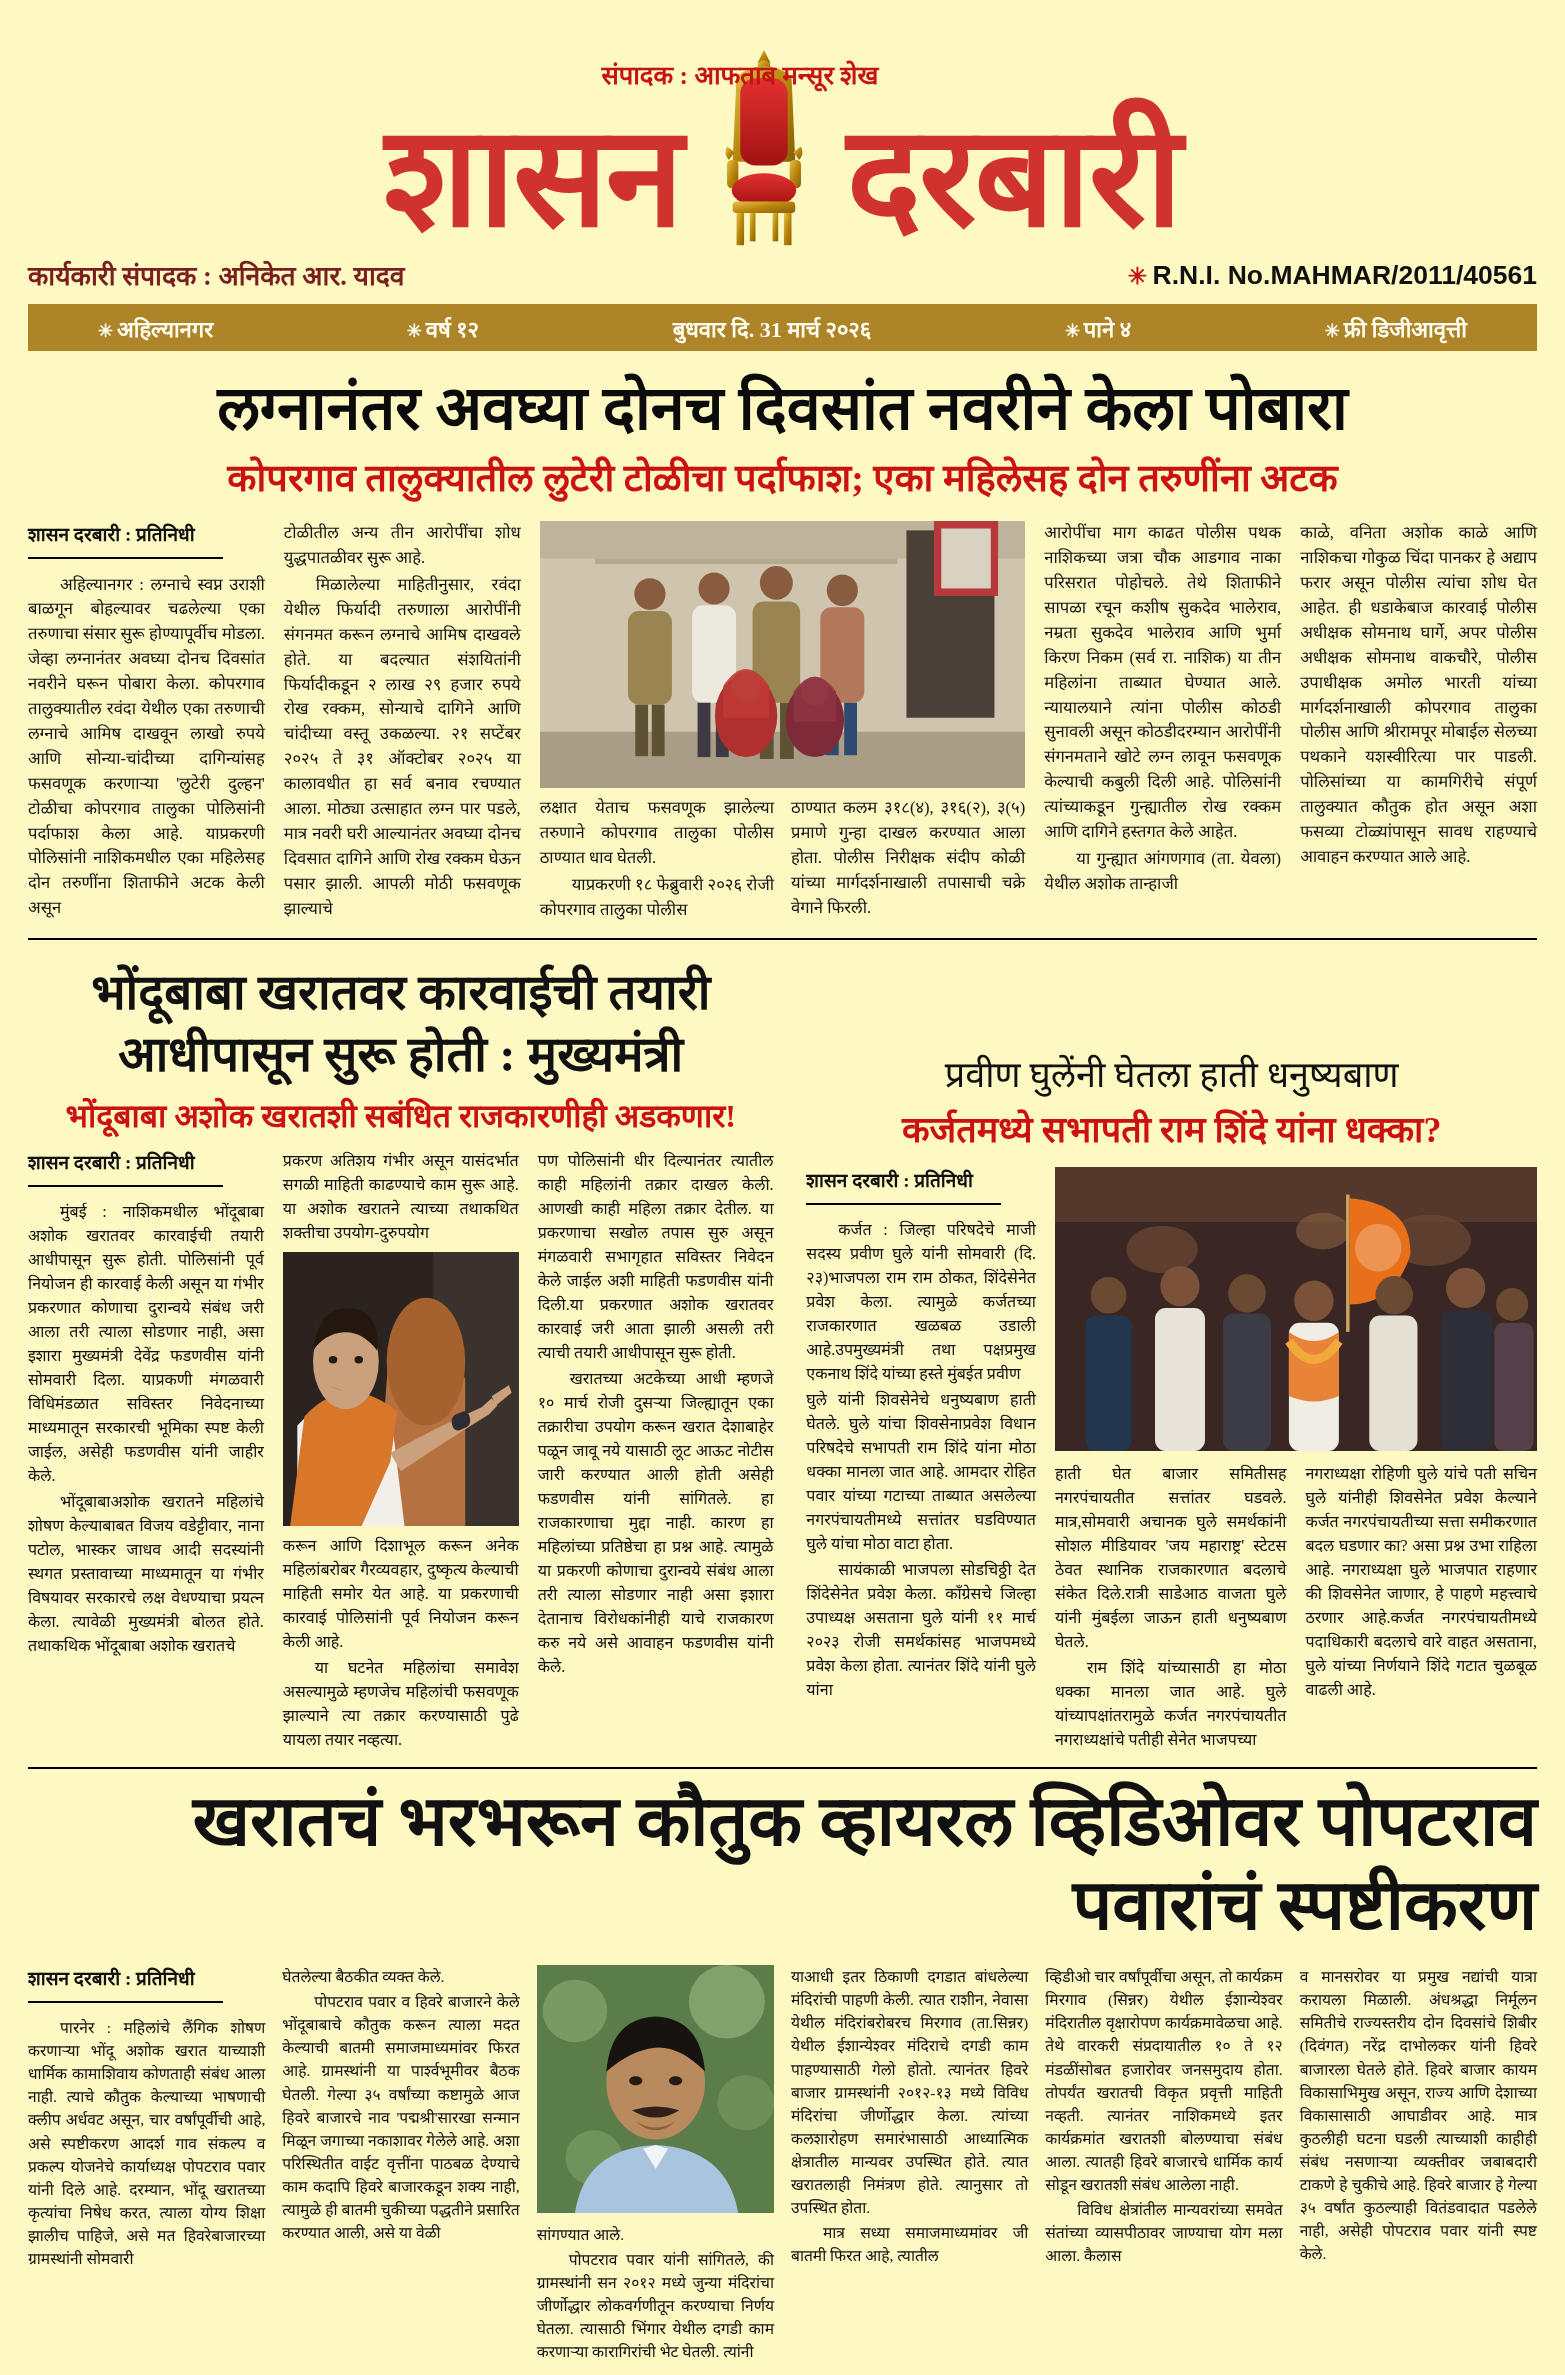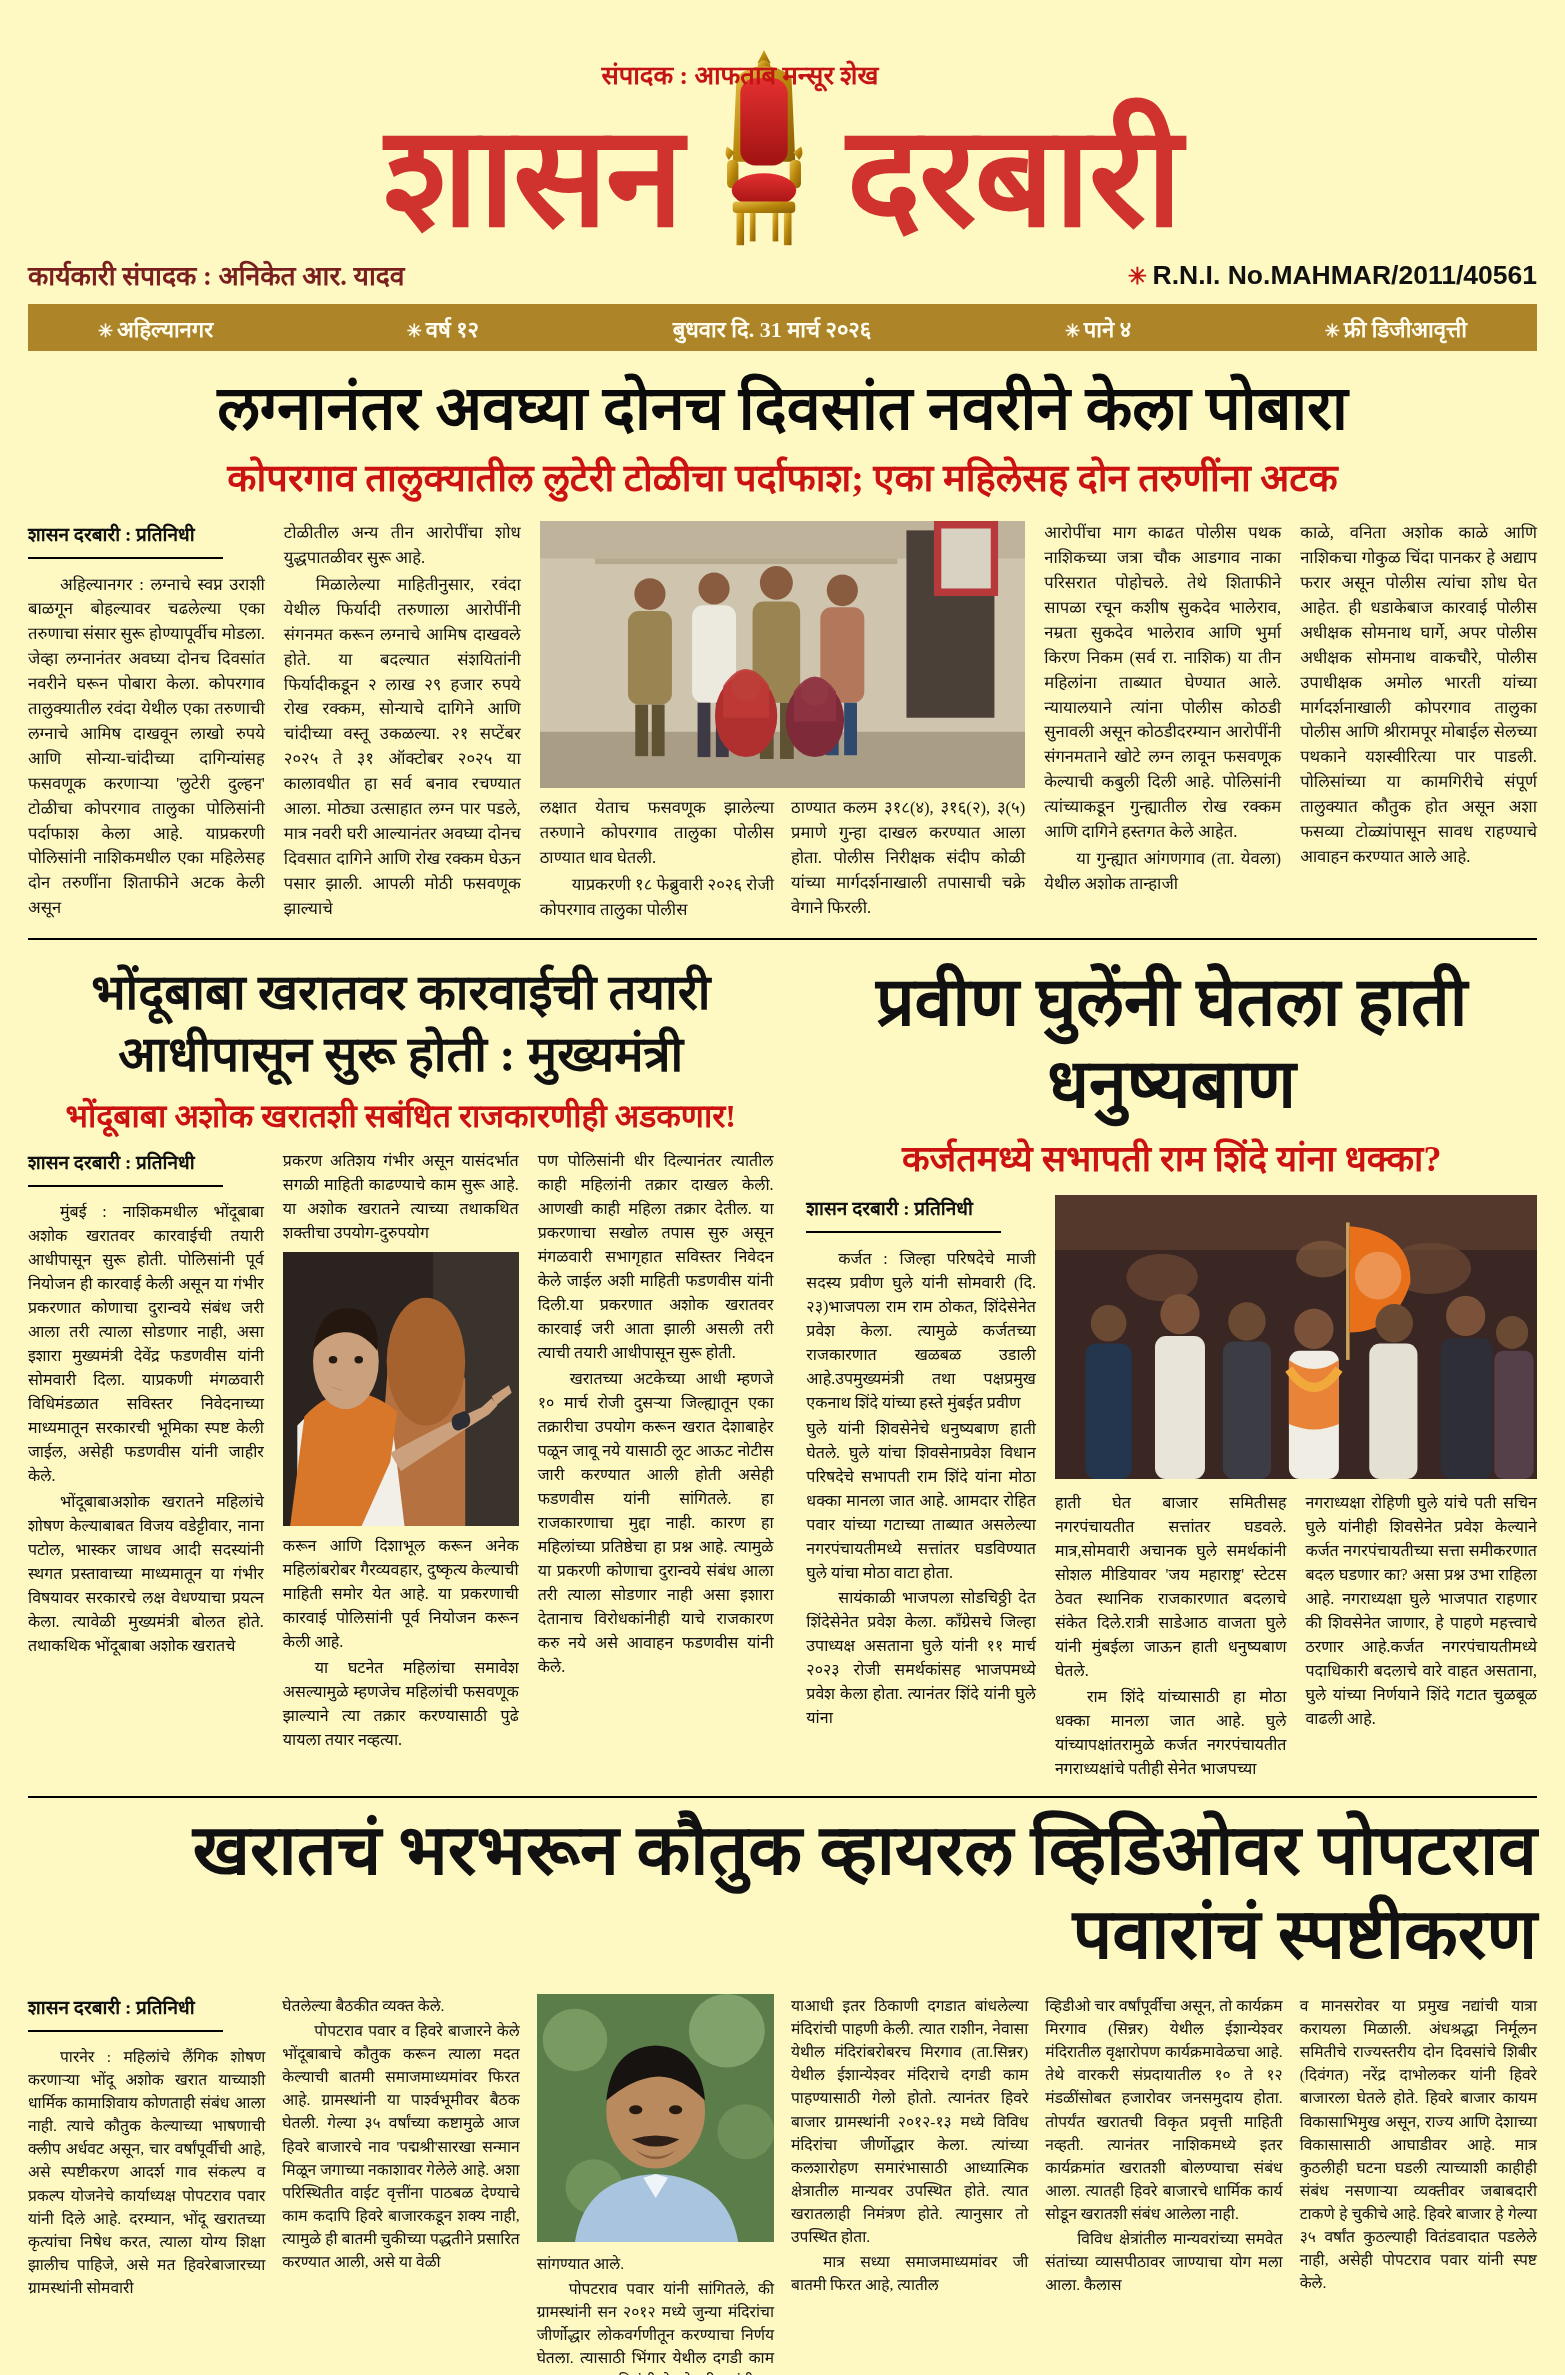--- a/index.html
+++ b/index.html
@@ -40,27 +40,27 @@
   .body-txt{font-size:16.6px;line-height:1.5;}
   .cols{display:flex;gap:19px;}
   .col{flex:1 1 0;min-width:0;}
   .photo{width:100%;display:block;border:0;}
   .rule{border:none;border-top:2.8px solid #000;margin:13.2px 0 9.5px;}
   
   .a1-mid{flex:2.05 2.05 0;min-width:0;}
   .a1-sub{display:flex;gap:17px;margin-top:8px;}
   .a1-sub .col{flex:1;}
   
-  .row2{display:flex;align-items:flex-start;}
+  .row2{display:flex;align-items:flex-end;}
   .a2{flex:0 0 50.4%;padding-right:15px;}
   .vdiv{width:2.8px;background:#000;}
   .a3{flex:1;padding-left:15px;}
   .headline2{font-size:49px;font-weight:900;text-align:center;line-height:1.25;margin:13.2px 0 3.8px;}
   .subhead2{font-size:32px;margin:7.6px 0 13.2px;}
-  .headline3{font-size:68px;font-weight:700;text-align:center;line-height:1.2;margin:13.2px 0 3.8px;}
+  .headline3{font-size:36px;font-weight:400;text-align:center;line-height:1.2;margin:13.2px 0 3.8px;}
   .subhead3{font-size:36px;margin:7.6px 0 13.2px;}
   .a3-right{flex:2.1 2.1 0;min-width:0;}
   .a3-sub{display:flex;gap:19px;margin-top:11.4px;}
   .a3-sub .col{flex:1;}
   .a2 .body-txt,.a3 .body-txt{font-size:16px;}
   .a2 .photo-wrap{margin:7.6px 0;}
   
   .headline4{font-size:70px;font-weight:900;text-align:right;line-height:1.2;margin:11.4px 0 17px;}
   .a4 .body-txt{font-size:15.6px;line-height:1.48;}
   .a4 .cols{gap:17px;}

